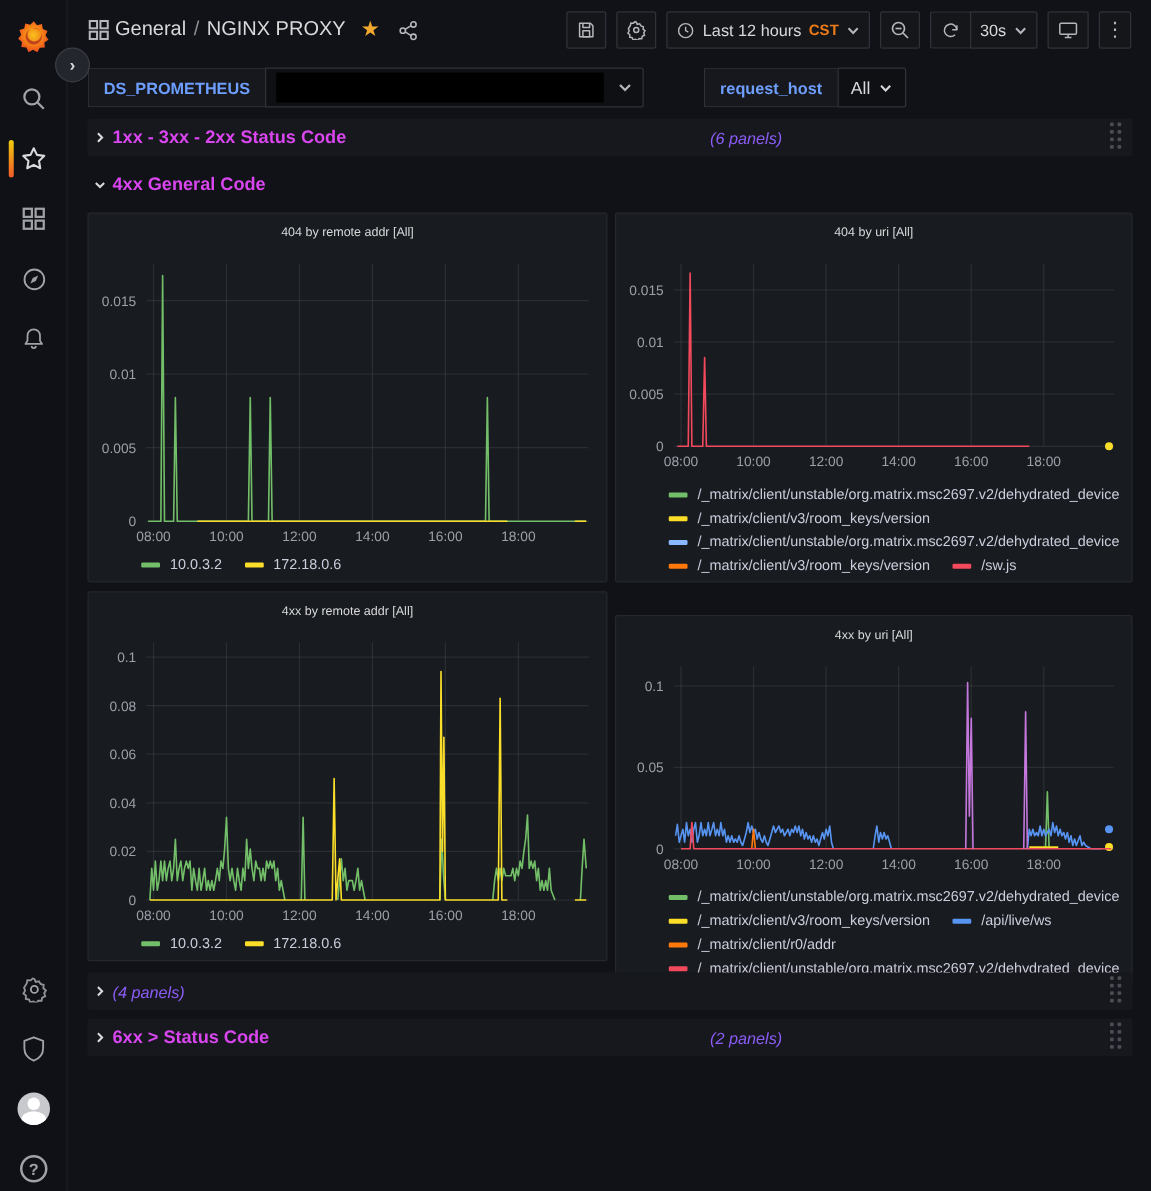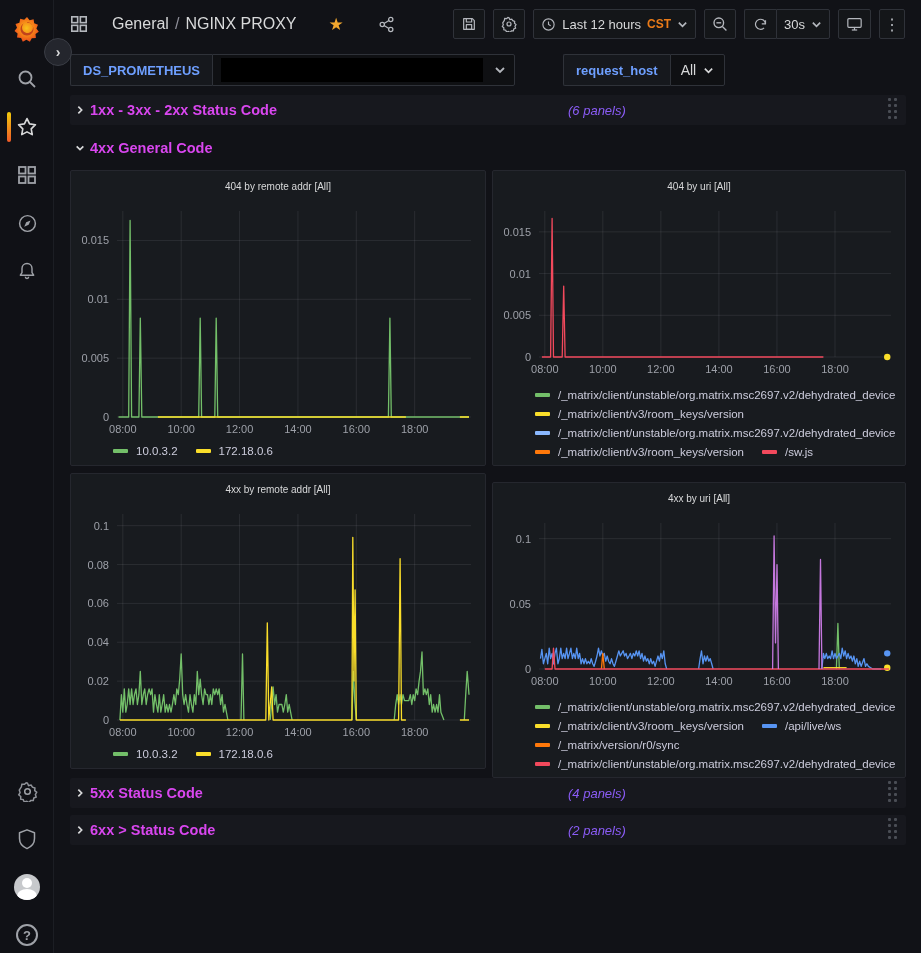--- a/index.html
+++ b/index.html
@@ -13,21 +13,21 @@
   .side-icon svg { display:block; }
   .active-bar { position:absolute; left:7px; width:4px; height:30px; border-radius:2px; background:linear-gradient(#f2cc0c,#f05a28); }
   .expand-btn { position:absolute; left:44px; top:38px; width:28px; height:28px; border-radius:50%; background:#24262d; border:1px solid #3a3d45; color:#d8d9da; display:flex; align-items:center; justify-content:center; font-size:14px; font-weight:bold; z-index:9; cursor:pointer; }
   .avatar { width:26px; height:26px; border-radius:50%; background:#c7c9cc; position:relative; overflow:hidden; }
   .avatar::before { content:""; position:absolute; left:8px; top:4px; width:10px; height:10px; border-radius:50%; background:#fff; }
   .avatar::after { content:""; position:absolute; left:3px; top:15px; width:20px; height:14px; border-radius:50%; background:#fff; }
   .help-circle { width:22px; height:22px; border-radius:50%; border:2px solid #9fa2a8; display:flex; align-items:center; justify-content:center; font-size:13px; font-weight:bold; color:#9fa2a8; }
 
   
   .header { position:absolute; left:54px; top:0; width:867px; height:48px; display:flex; align-items:center; padding:0 16px; }
-  .crumb-wrap { display:flex; align-items:center; gap:24px; }
+  .crumb-wrap { display:flex; align-items:center; gap:4px; }
   .apps-icon { color:#b4b7bd; display:flex; }
   .crumb { font-size:16px; color:#d8d9da; }
   .crumb-sec { color:#d8d9da; }
   .crumb-sep { color:#8e8e98; margin:0 6px; }
   .fav-star { color:#f2a72e; font-size:17px; margin-left:8px; cursor:pointer; }
   .share-ic { margin-left:10px; color:#b4b7bd; cursor:pointer; display:flex; }
   .hdr-actions { margin-left:auto; display:flex; align-items:flex-end; gap:8px; }
   .tbtn { height:30px; min-width:32px; padding:0 7px; background:#141619; border:1px solid #2f3239; border-radius:2px; display:flex; align-items:center; justify-content:center; gap:6px; color:#b4b7bd; font-size:13px; cursor:pointer; }
   .tbtn .lbl { color:#d8d9da; }
   .cst { color:#eb7b18; font-size:12px; font-weight:bold; }
@@ -402,21 +402,21 @@
           <span class="swatch" style="background: rgb(115, 191, 105);"></span>
           <span>10.0.3.2</span>
         </span>
         <span class="legend-item">
           <span class="swatch" style="background: rgb(250, 222, 42);"></span>
           <span>172.18.0.6</span>
         </span>
       </div>
   </section>
 
-  <section class="panel" style="left:492px; top:482px; width:414px; height:296px">
+  <section class="panel" style="left:492px; top:492px; width:414px; height:296px">
     <div class="panel-title">4xx by uri [All]</div>
     <div class="chart-host"><svg width="412" height="178" viewBox="0 0 412 178">
           <line x1="46" x2="398" y1="156" y2="156" stroke="rgba(204,204,220,0.10)" stroke-width="1"></line>
           <line x1="46" x2="398" y1="90.82142857142857" y2="90.82142857142857" stroke="rgba(204,204,220,0.10)" stroke-width="1"></line>
           <line x1="46" x2="398" y1="25.642857142857135" y2="25.642857142857135" stroke="rgba(204,204,220,0.10)" stroke-width="1"></line>
           <line x1="51.80379225061831" x2="51.80379225061831" y1="10" y2="156" stroke="rgba(204,204,220,0.10)" stroke-width="1"></line>
           <line x1="109.84171475680134" x2="109.84171475680134" y1="10" y2="156" stroke="rgba(204,204,220,0.10)" stroke-width="1"></line>
           <line x1="167.87963726298437" x2="167.87963726298437" y1="10" y2="156" stroke="rgba(204,204,220,0.10)" stroke-width="1"></line>
           <line x1="225.91755976916735" x2="225.91755976916735" y1="10" y2="156" stroke="rgba(204,204,220,0.10)" stroke-width="1"></line>
           <line x1="283.9554822753504" x2="283.9554822753504" y1="10" y2="156" stroke="rgba(204,204,220,0.10)" stroke-width="1"></line>
@@ -447,39 +447,35 @@
         <span class="legend-item">
           <span class="swatch" style="background: rgb(250, 222, 42);"></span>
           <span>/_matrix/client/v3/room_keys/version</span>
         </span>
         <span class="legend-item">
           <span class="swatch" style="background: rgb(87, 148, 242);"></span>
           <span>/api/live/ws</span>
         </span>
         <span class="legend-item">
           <span class="swatch" style="background: rgb(255, 120, 10);"></span>
-          <span>/_matrix/version/r0/sync</span>
+          <span>/_matrix/client/r0/addr</span>
         </span>
         <span class="legend-item">
           <span class="swatch" style="background: rgb(242, 73, 92);"></span>
           <span>/_matrix/client/unstable/org.matrix.msc2697.v2/dehydrated_device</span>
         </span>
       </div>
   </section>
 
   <div class="row-hdr banded" style="top:778px">
     <span class="row-chevron">
       <svg width="10" height="10" viewBox="0 0 12 12" fill="none" stroke="#d8d9da" stroke-width="2">
           <path d="M4 2l4 4-4 4"></path>
         </svg>
     </span>
-    <span class="row-titleblock">
-        <span class="row-title">5xx Status Code</span>
-        <span class="leader"></span>
-      </span>
     <span class="panel-count">(4 panels)</span>
     <span class="drag-handle">
         <i></i>
         <i></i>
         <i></i>
         <i></i>
         <i></i>
         <i></i>
         <i></i>
         <i></i>

